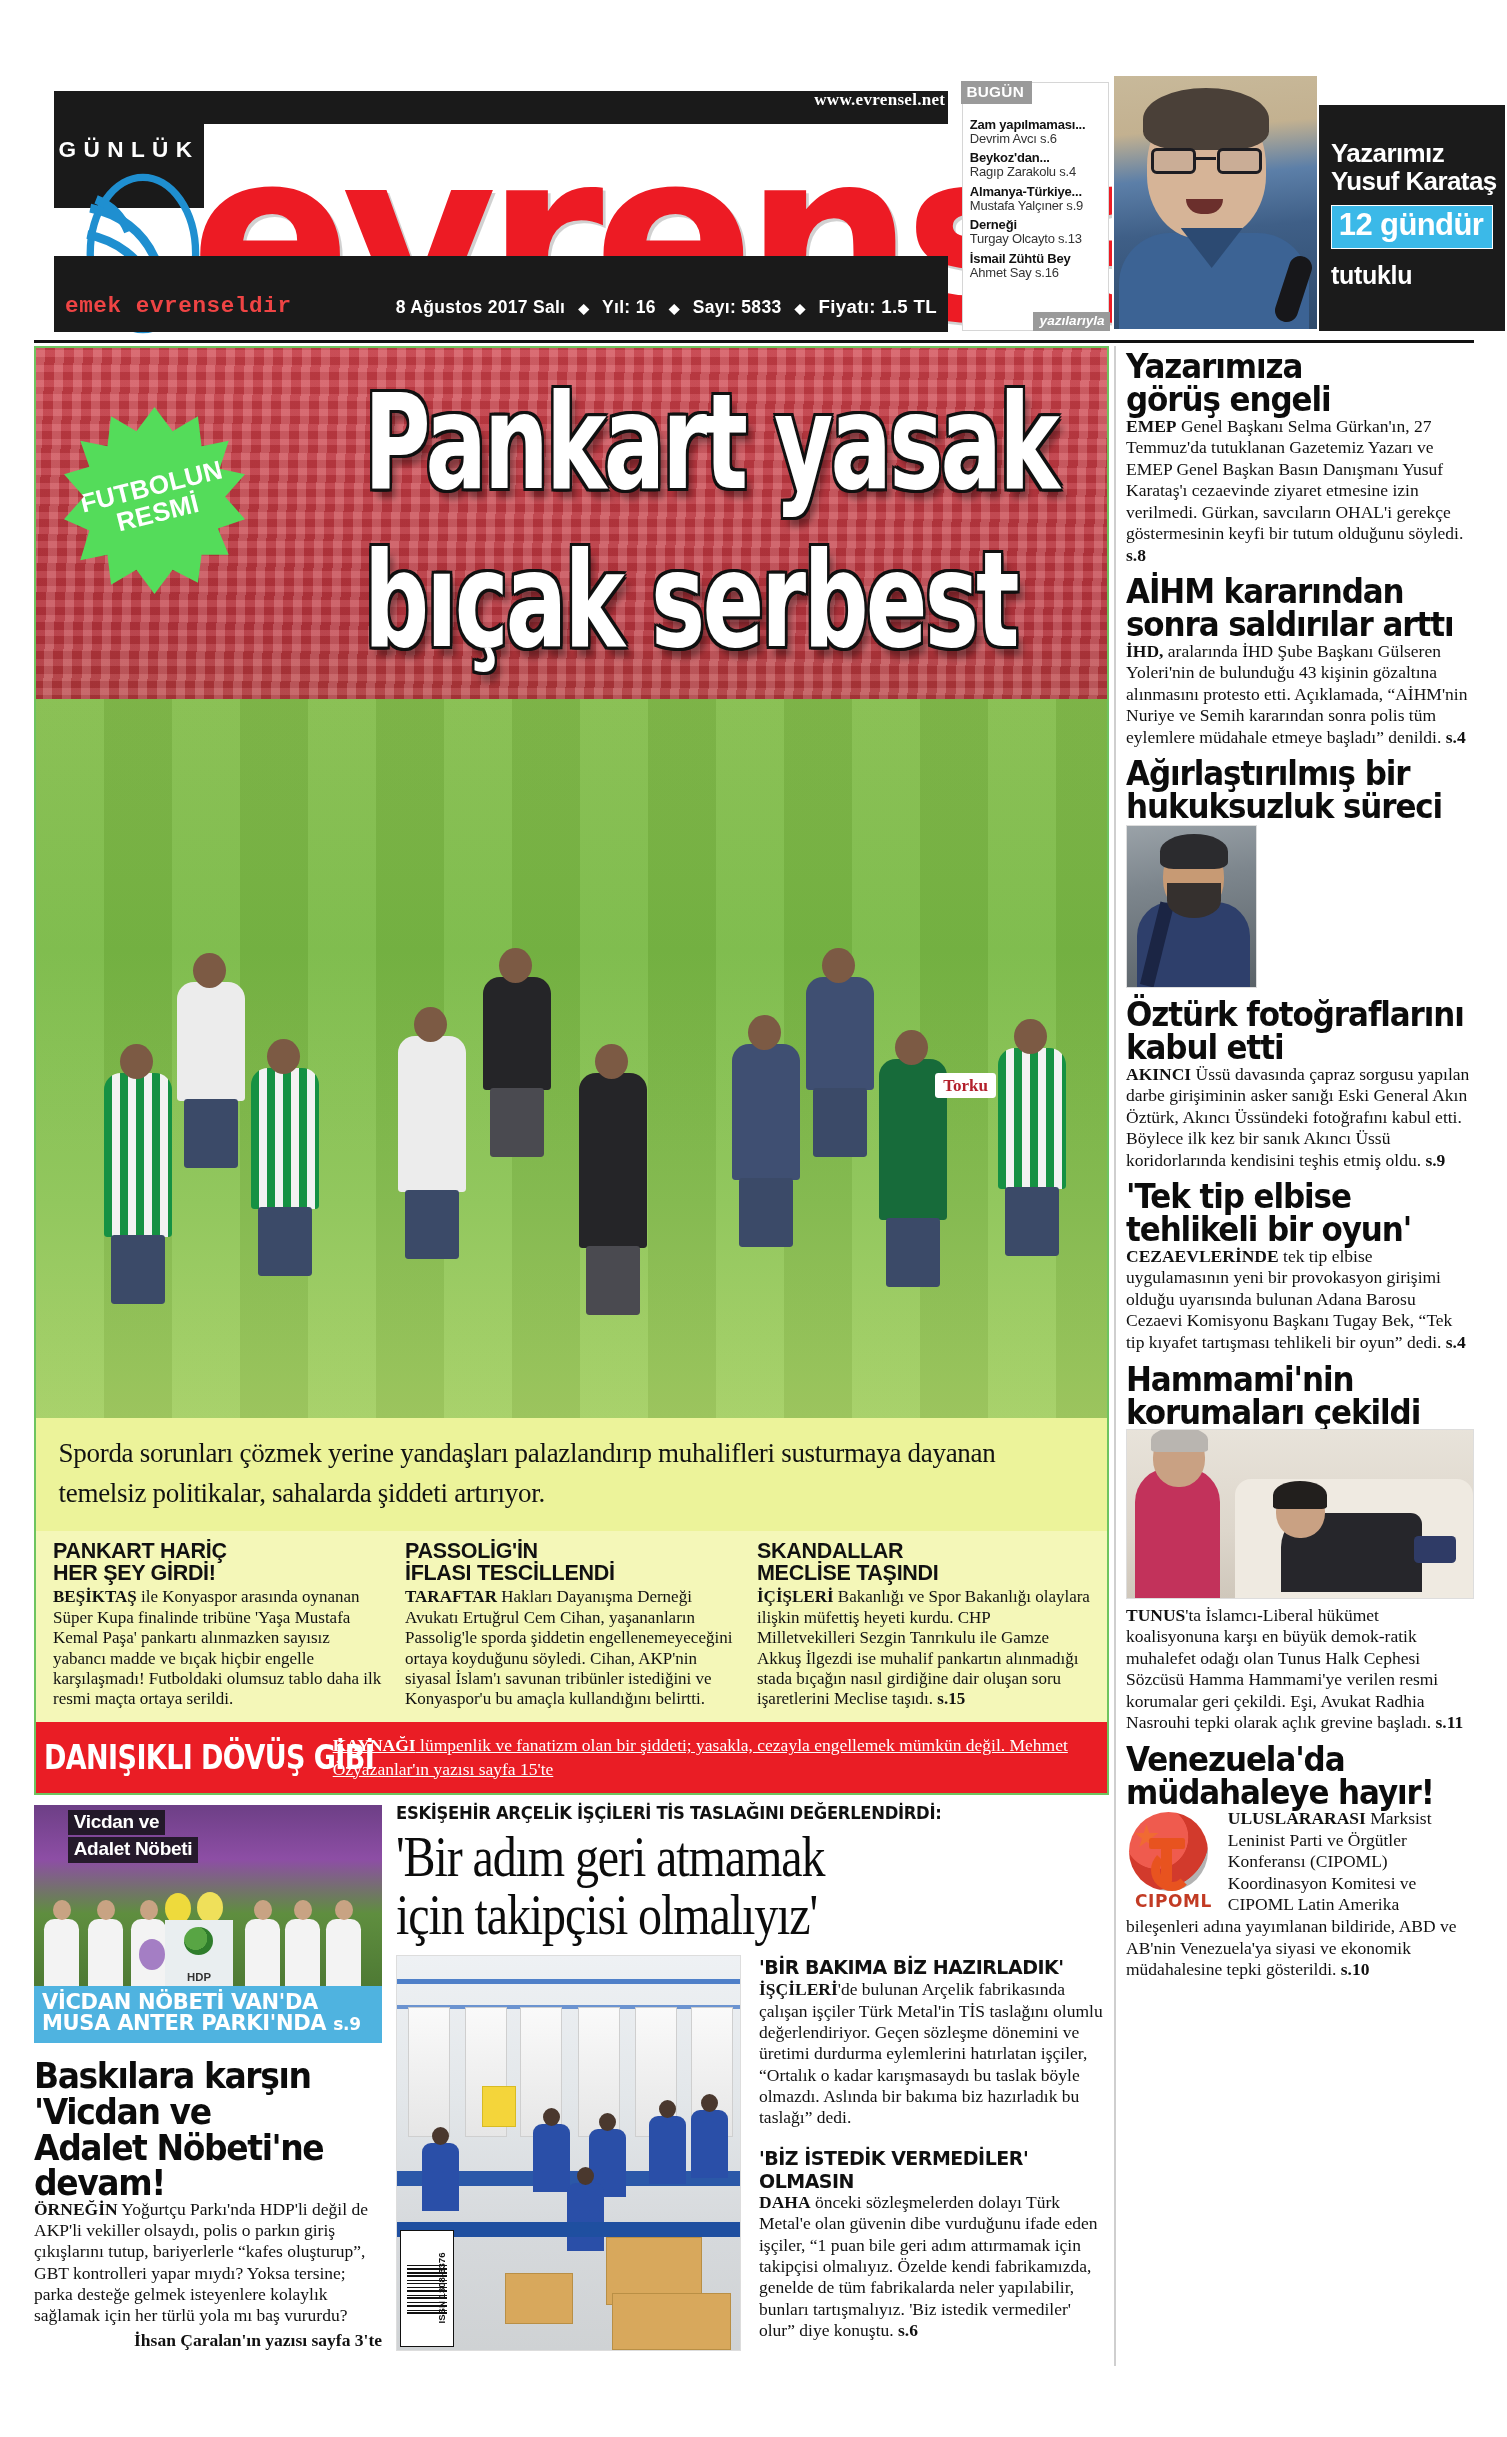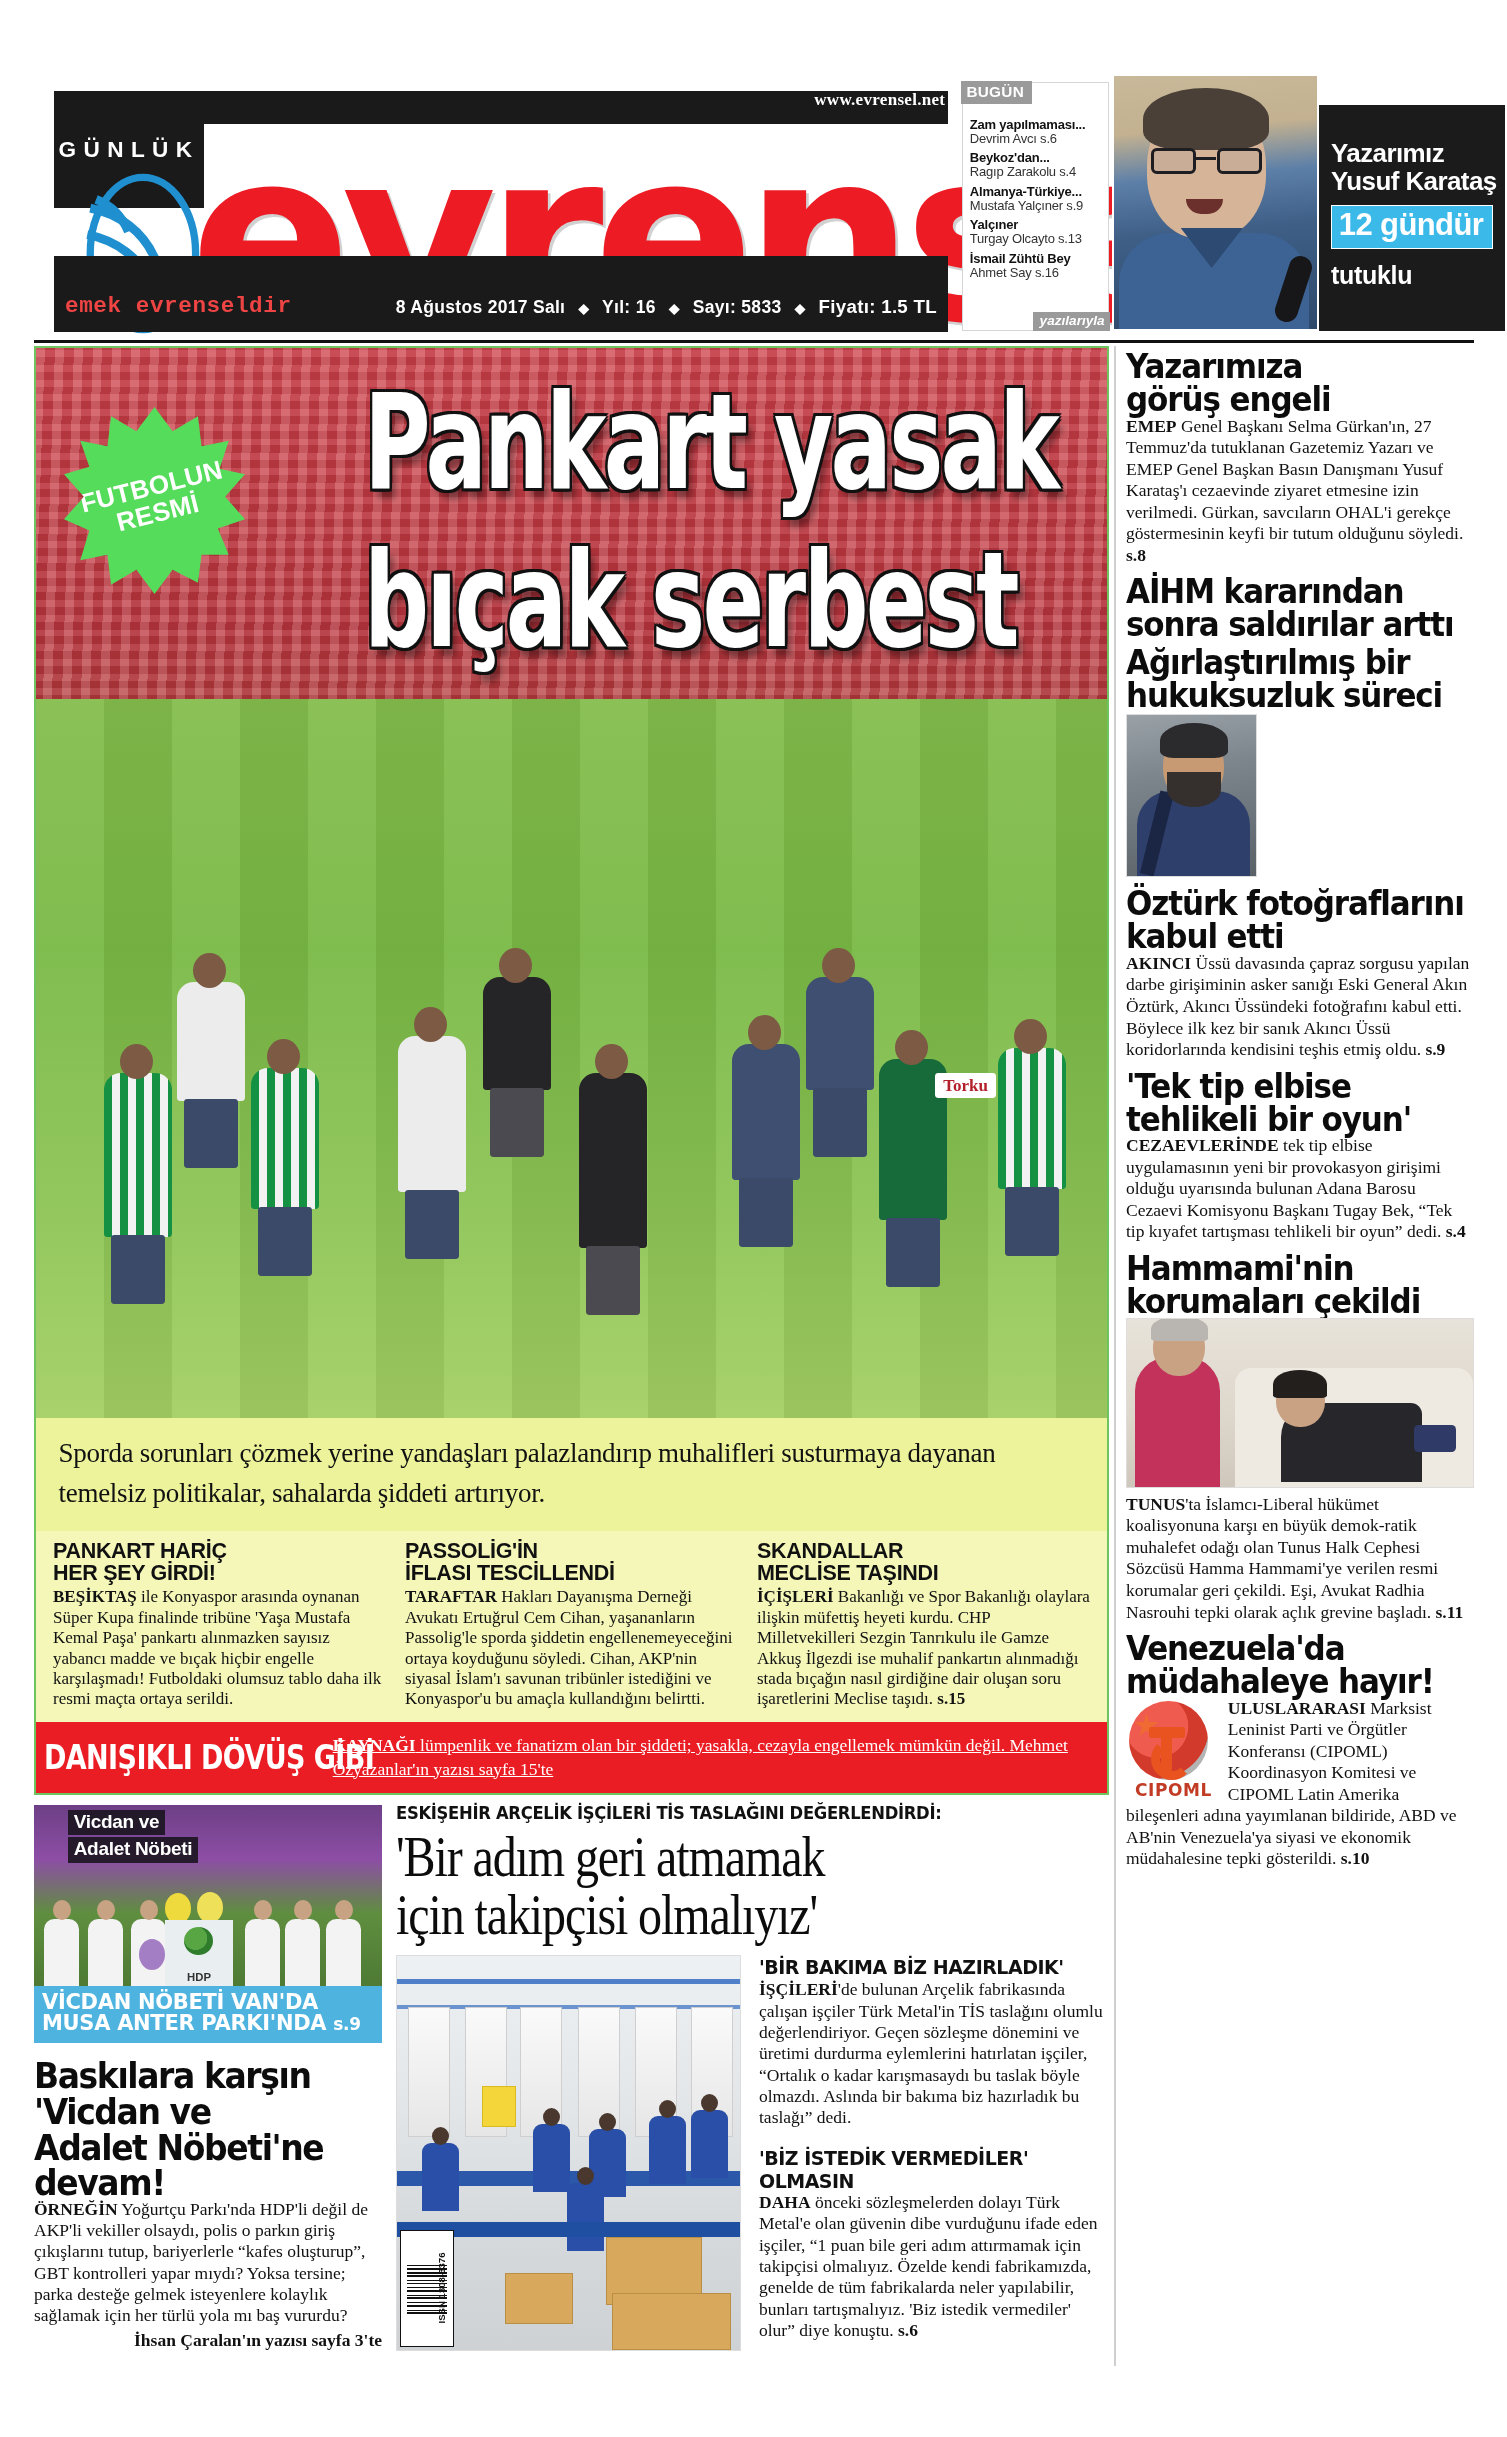--- a/index.html
+++ b/index.html
@@ -652,21 +652,21 @@
       </div>
       <div class="bugun-item">
         <div class="bi-title">Beykoz'dan...</div>
         <div class="bi-author">Ragıp Zarakolu s.4</div>
       </div>
       <div class="bugun-item">
         <div class="bi-title">Almanya-Türkiye...</div>
         <div class="bi-author">Mustafa Yalçıner s.9</div>
       </div>
       <div class="bugun-item">
-        <div class="bi-title">Yalçıner</div>
+        <div class="bi-title">Derneği</div>
         <div class="bi-author">Turgay Olcayto s.13</div>
       </div>
       <div class="bugun-item">
         <div class="bi-title">İsmail Zühtü Bey</div>
         <div class="bi-author">Ahmet Say s.16</div>
       </div>
     </div>
     <div class="bugun-foot">yazılarıyla</div>
   </div>
 
@@ -793,20 +793,21 @@
         <span>görüş engeli</span>
       </h2>
       <p><b>EMEP</b><span> Genel Başkanı Selma Gürkan'ın, 27 Temmuz'da tutuklanan Gazetemiz Yazarı ve EMEP Genel Başkan Basın Danışmanı Yusuf Karataş'ı cezaevinde ziyaret etmesine izin verilmedi. Gürkan, savcıların OHAL'i gerekçe göstermesinin keyfi bir tutum olduğunu söyledi. </span><b class="pg">s.8</b></p>
     </div>
 
     <div class="art">
       <h2>
         <span>AİHM kararından</span><br>
         <span>sonra saldırılar arttı</span>
       </h2>
+      <p><b>İHD,</b><span> aralarında İHD Şube Başkanı Gülseren Yoleri'nin de bulunduğu 43 kişinin gözaltına alınmasını protesto etti. Açıklamada, “AİHM'nin Nuriye ve Semih kararından sonra polis tüm eylemlere müdahale etmeye başladı” denildi. </span><b class="pg">s.4</b></p>
     </div>
 
     <div class="art">
       <h2>
         <span>Ağırlaştırılmış bir</span><br>
         <span>hukuksuzluk süreci</span>
       </h2>
       <div class="rail-photo photo-turfent">
         <div class="coat"></div>
           <div class="strap"></div>

